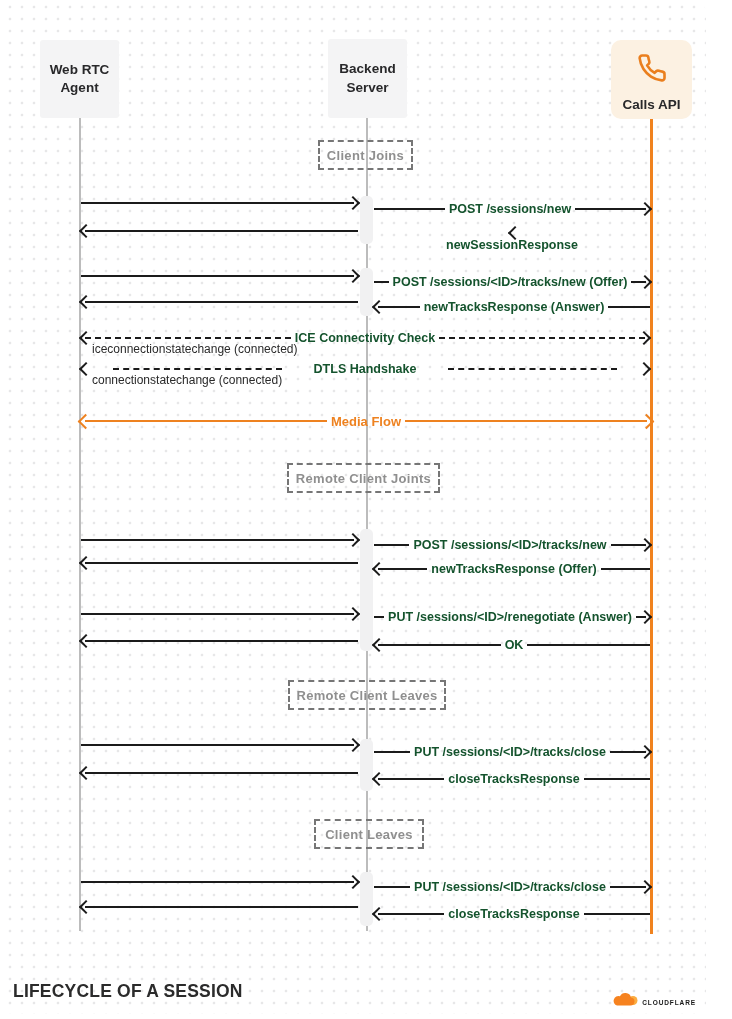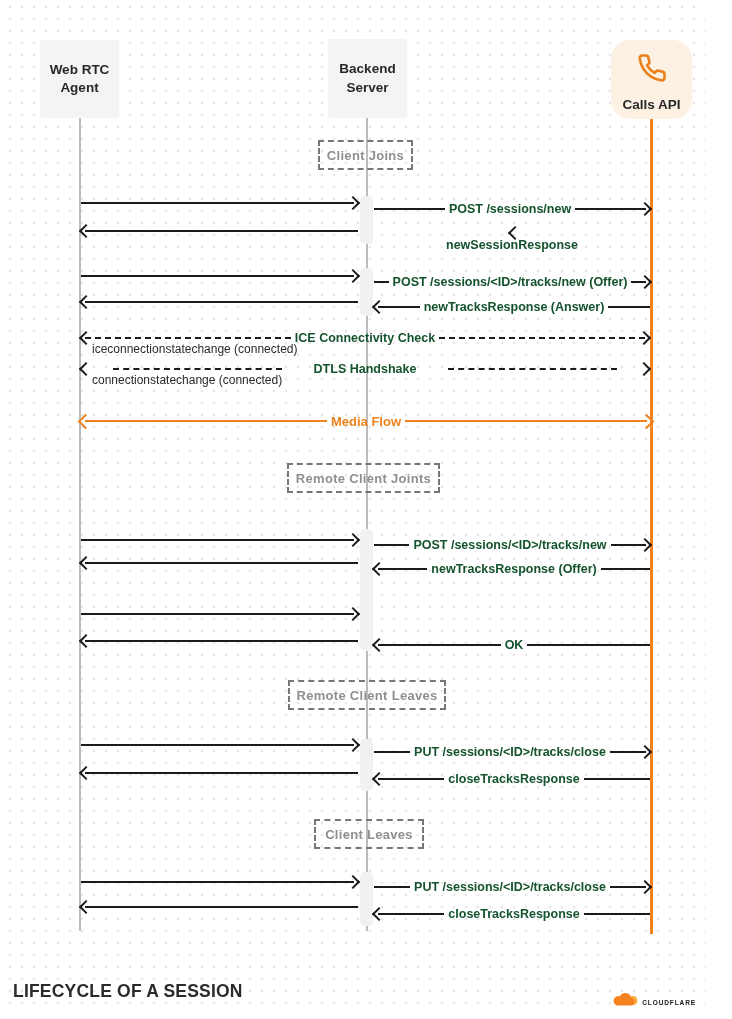--- a/index.html
+++ b/index.html
@@ -15,21 +15,21 @@
     background-image:radial-gradient(#e7e7e8 1.5px, transparent 1.6px);
     background-size:12px 12px;
     background-position:2px -1px;
   }
   
   .actor{
     position:absolute;display:flex;flex-direction:column;align-items:center;justify-content:center;
     text-align:center;font-weight:bold;font-size:13.5px;line-height:1.35;color:#28282a;
   }
   .actor.gray{background:#f4f4f5;border-radius:3px;}
-  .actor.orange{background:#fcf1e2;border-radius:19px;justify-content:flex-start;padding-top:13px;box-sizing:border-box;}
+  .actor.orange{background:#fcf1e2;border-radius:10px;justify-content:flex-start;padding-top:13px;box-sizing:border-box;}
   .actor.orange .phone{margin-bottom:8px;}
   
   .life{position:absolute;width:2px;background:#bcbcbc;}
   .life.orange{width:2.5px;background:#F0821E;}
   
   .act{position:absolute;left:360px;width:13px;background:#f1f1f2;border-radius:5px;}
   
   .phase{
     position:absolute;border:2px dashed #767676;color:#8f8f8f;
     font-weight:600;font-size:13px;letter-spacing:.3px;
@@ -186,20 +186,26 @@
     <span class="chl"></span>
       <span class="seg"></span>
       <span class="lbl">newTracksResponse (Offer)</span>
       <span class="seg"></span>
   </div>
 
   <div class="row req-l" style="top:607px;">
     <span class="seg"></span>
       <span class="chr"></span>
   </div>
+  <div class="row req-r" style="top:610px;">
+    <span class="seg"></span>
+      <span class="lbl">PUT /sessions/&lt;ID&gt;/renegotiate (Answer)</span>
+      <span class="seg"></span>
+      <span class="chr"></span>
+  </div>
   <div class="row res-l" style="top:634px;">
     <span class="chl"></span>
       <span class="seg"></span>
   </div>
   <div class="row res-r" style="top:638px;">
     <span class="chl"></span>
       <span class="seg"></span>
       <span class="lbl">OK</span>
       <span class="seg"></span>
   </div>

